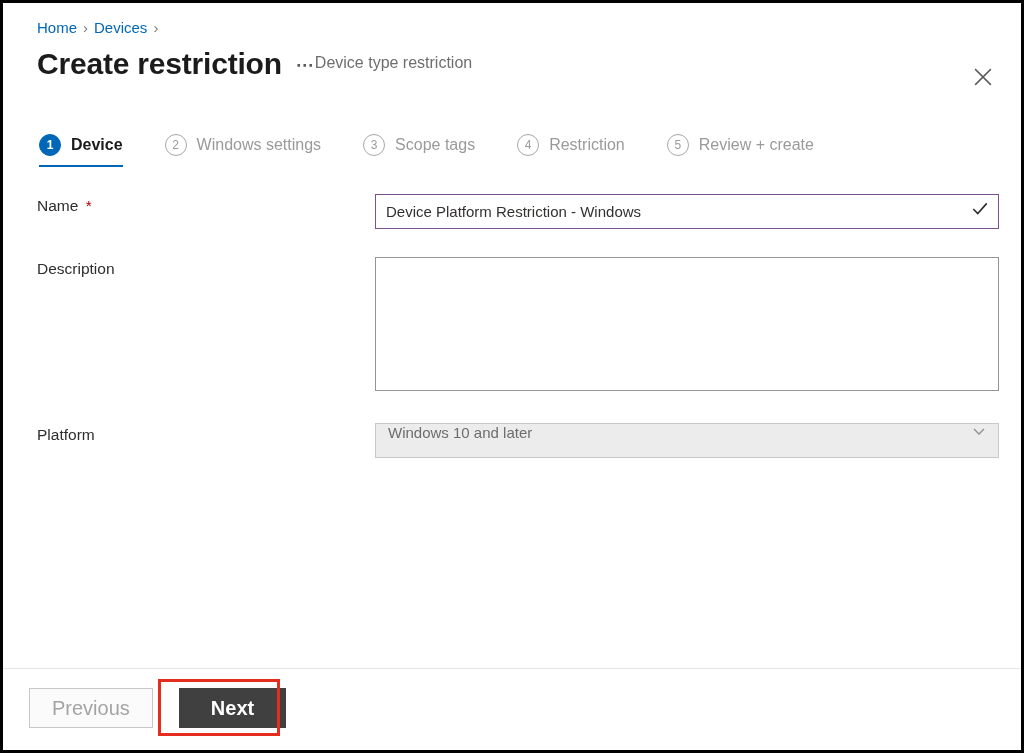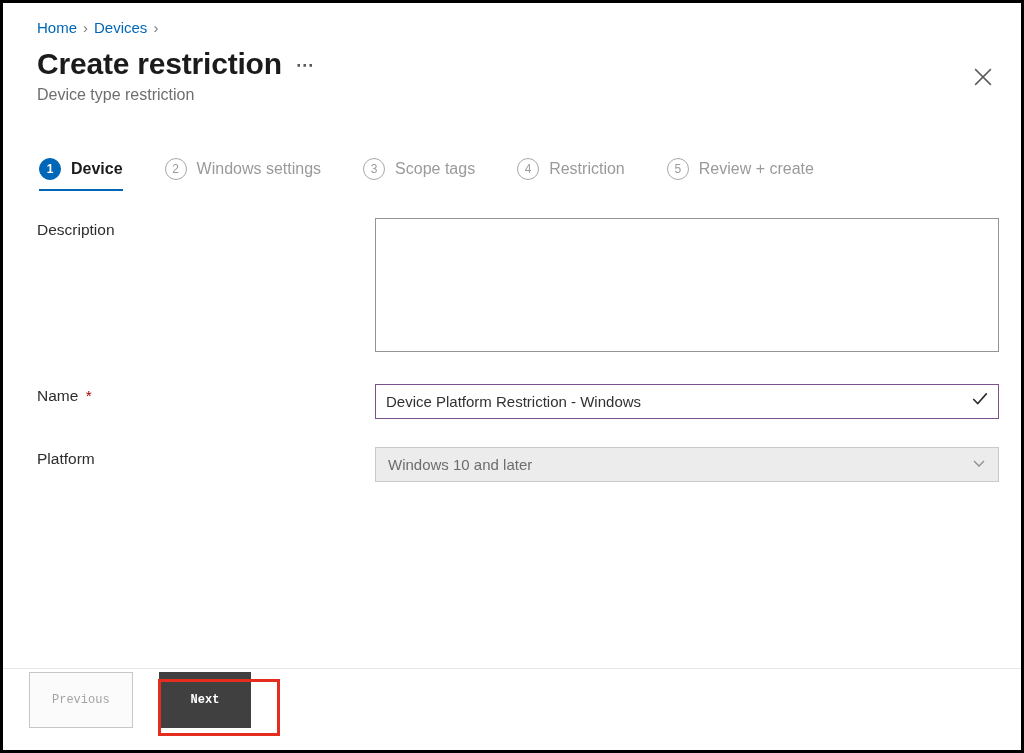--- a/index.html
+++ b/index.html
@@ -6,21 +6,21 @@
   html, body { margin:0; padding:0; }
   body { font-family: "Segoe UI", Arial, sans-serif; background:#fff; color:#323130; }
   .frame { width:1024px; height:753px; border:3px solid #000; position:relative; background:#fff; overflow:hidden; }
   .inner { position:absolute; inset:0; display:flex; flex-direction:column; padding: 10px 22px 0 34px; }
   
   .breadcrumb { display:flex; align-items:center; gap:6px; font-size:15px; padding:6px 0 2px 0; }
   .breadcrumb a { color:#0067b8; text-decoration:none; cursor:pointer; }
   .breadcrumb .chev { color:#7a7a7a; font-size:15px; line-height:1; }
   
   .header-row { display:flex; align-items:flex-start; justify-content:flex-start; padding-top:10px; }
-  .header-text { display:flex; flex-direction:column; }
+  .header-text { display:flex; flex-direction:row; }
   .title { font-size:30px; font-weight:600; letter-spacing:-.2px; color:#1b1b1b; line-height:1.05; display:flex; align-items:center; gap:14px; }
   .dots { color:#5a5a5a; font-size:18px; letter-spacing:1px; margin-top:4px; }
   .subtitle { font-size:16px; color:#6e6e6e; margin-top:6px; }
   .close { position:absolute; right:22px; top:58px; width:32px; height:32px; display:flex; align-items:center; justify-content:center; cursor:pointer; }
   .close svg { width:18px; height:18px; }
   
   .tabs { display:flex; align-items:center; gap:42px; margin-top:48px; padding:0 0 0 2px; font-size:16px; }
   .tab { display:flex; align-items:center; gap:10px; color:#9a9a9a; font-weight:400; cursor:pointer; padding:6px 0 10px 0; position:relative; }
   .tab.current { color:#1b1b1b; font-weight:600; }
   .tab .num { width:22px; height:22px; border-radius:50%; display:flex; align-items:center; justify-content:center; font-size:12px; color:#9a9a9a; border:1px solid #a8a8a8; background:#fff; line-height:1; }
@@ -31,27 +31,27 @@
   .form-row { display:flex; align-items:flex-start; margin-bottom:28px; }
   .form-row.label-top { align-items:flex-start; }
   .form-label { width:338px; font-size:15.5px; color:#2d2d2d; padding-top:3px; }
   .req { color:#a80000; margin-left:3px; }
   .ctrl { flex:1; max-width:648px; }
   .text-input { width:100%; height:35px; border:1px solid #7c528e; padding:4px 44px 4px 10px; font-size:15px; background:#fff; position:relative; color:#323130;}
   .input-wrap { position:relative; }
   .input-check { position:absolute; right:10px; top:50%; transform:translateY(-50%); }
   .input-check svg { width:18px; height:18px; }
   .ta { width:100%; height:134px; border:1px solid #949494; padding:6px 8px; font-size:15px; resize:none; }
-  .dd { width:100%; height:35px; border:1px solid #c9c9c9; background:#ececec; display:flex; align-items:center; justify-content:space-between; padding:0 12px; color:#6d6d6d; font-size:15px; }
+  .dd { width:100%; height:35px; border:1px solid #c9c9c9; background:#ececec; display:flex; justify-content:space-between; padding:0 12px; color:#6d6d6d; font-size:15px; }
   .dd .chevdd { color:#8d8d8d; }
   
   .footer { position:absolute; left:0; right:0; bottom:0; height:100px; padding: 0 22px 22px 26px; }
   .footer-sep { position:absolute; left:0; right:0; top:18px; border-top:1px solid #e6e6e6; }
   .buttons { position:absolute; left:26px; bottom:22px; display:flex; align-items:center; gap:26px; }
-  .btn { height:56px; padding:0 22px; font-size:12px; cursor:pointer; border:none;font-family:Liberation Mono, monospace; }
+  .btn { height:40px; padding:0 22px; font-size:20px; cursor:pointer; border:none; }
   .btn.prev { background:#fbfbfb; border:1px solid #c7c7c7; color:#a4a4a4; cursor:default; }
   .btn.next { background:#404040; color:#fff; font-weight:600; padding:0 32px; }
   .next-highlight { position:absolute; border:3.5px solid #e42d1f; pointer-events:none; left:155px; bottom:14px; width:122px; height:57px; }
 </style>
 </head>
 <body>
 
 <div class="frame">
   <div class="inner">
 
@@ -95,43 +95,43 @@
         <span>Restriction</span>
       </div>
       <div class="tab">
         <span class="num">5</span>
         <span>Review + create</span>
       </div>
     </div>
 
     <div class="form-area">
 
-      <div class="form-row label-top">
-        <div class="form-label">
-          <span>Description</span>
-        </div>
-        <div class="ctrl">
-          <textarea class="ta" style=""></textarea>
-        </div>
-      </div>
-
       <div class="form-row">
         <div class="form-label">
           <span>Name</span>
           <span class="req">*</span>
         </div>
         <div class="ctrl">
           <div class="input-wrap">
             <input class="text-input" type="text" value="Device Platform Restriction - Windows" style="">
             <span class="input-check">
               <svg viewBox="0 0 16 16">
                   <path d="M2 8 L6 12 L14 3" stroke="#2b2b2b" stroke-width="1.4" fill="none"></path>
                 </svg>
             </span>
           </div>
+        </div>
+      </div>
+
+      <div class="form-row label-top">
+        <div class="form-label">
+          <span>Description</span>
+        </div>
+        <div class="ctrl">
+          <textarea class="ta" style=""></textarea>
         </div>
       </div>
 
       <div class="form-row">
         <div class="form-label">
           <span>Platform</span>
         </div>
         <div class="ctrl">
           <div class="dd">
             <span>Windows 10 and later</span>

